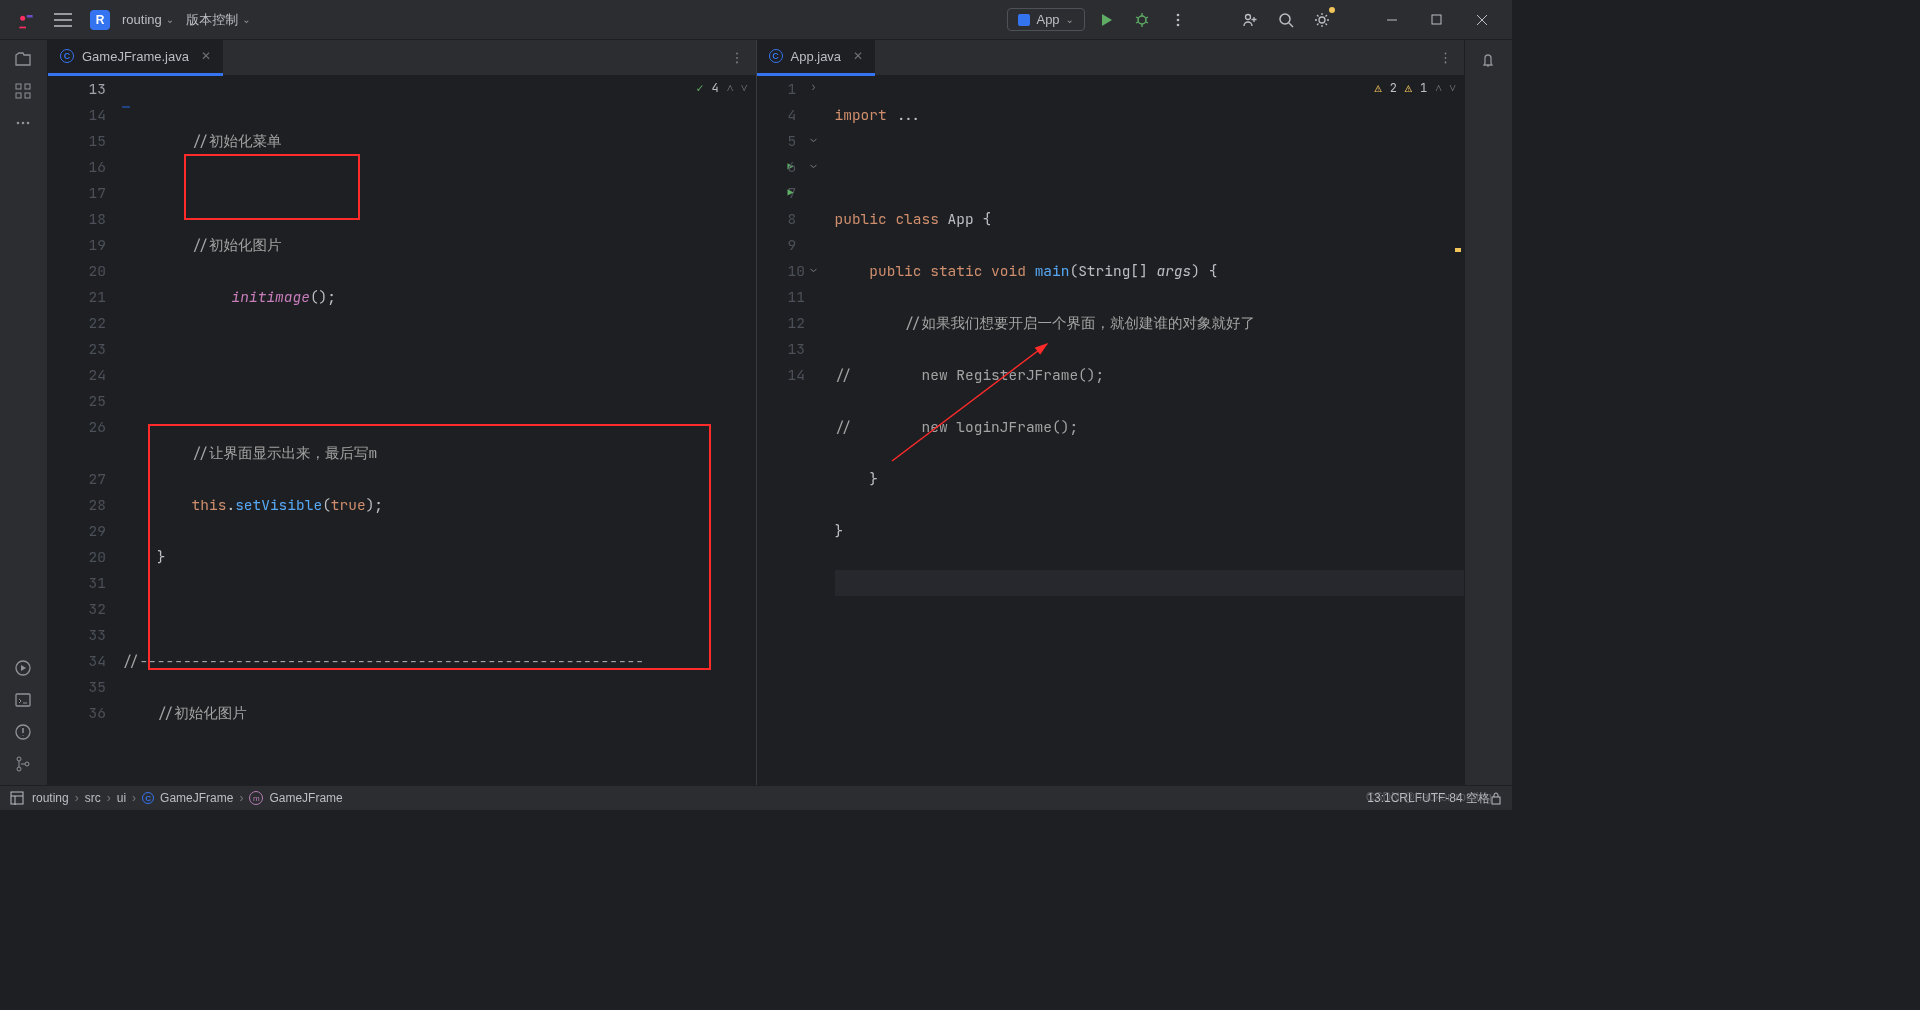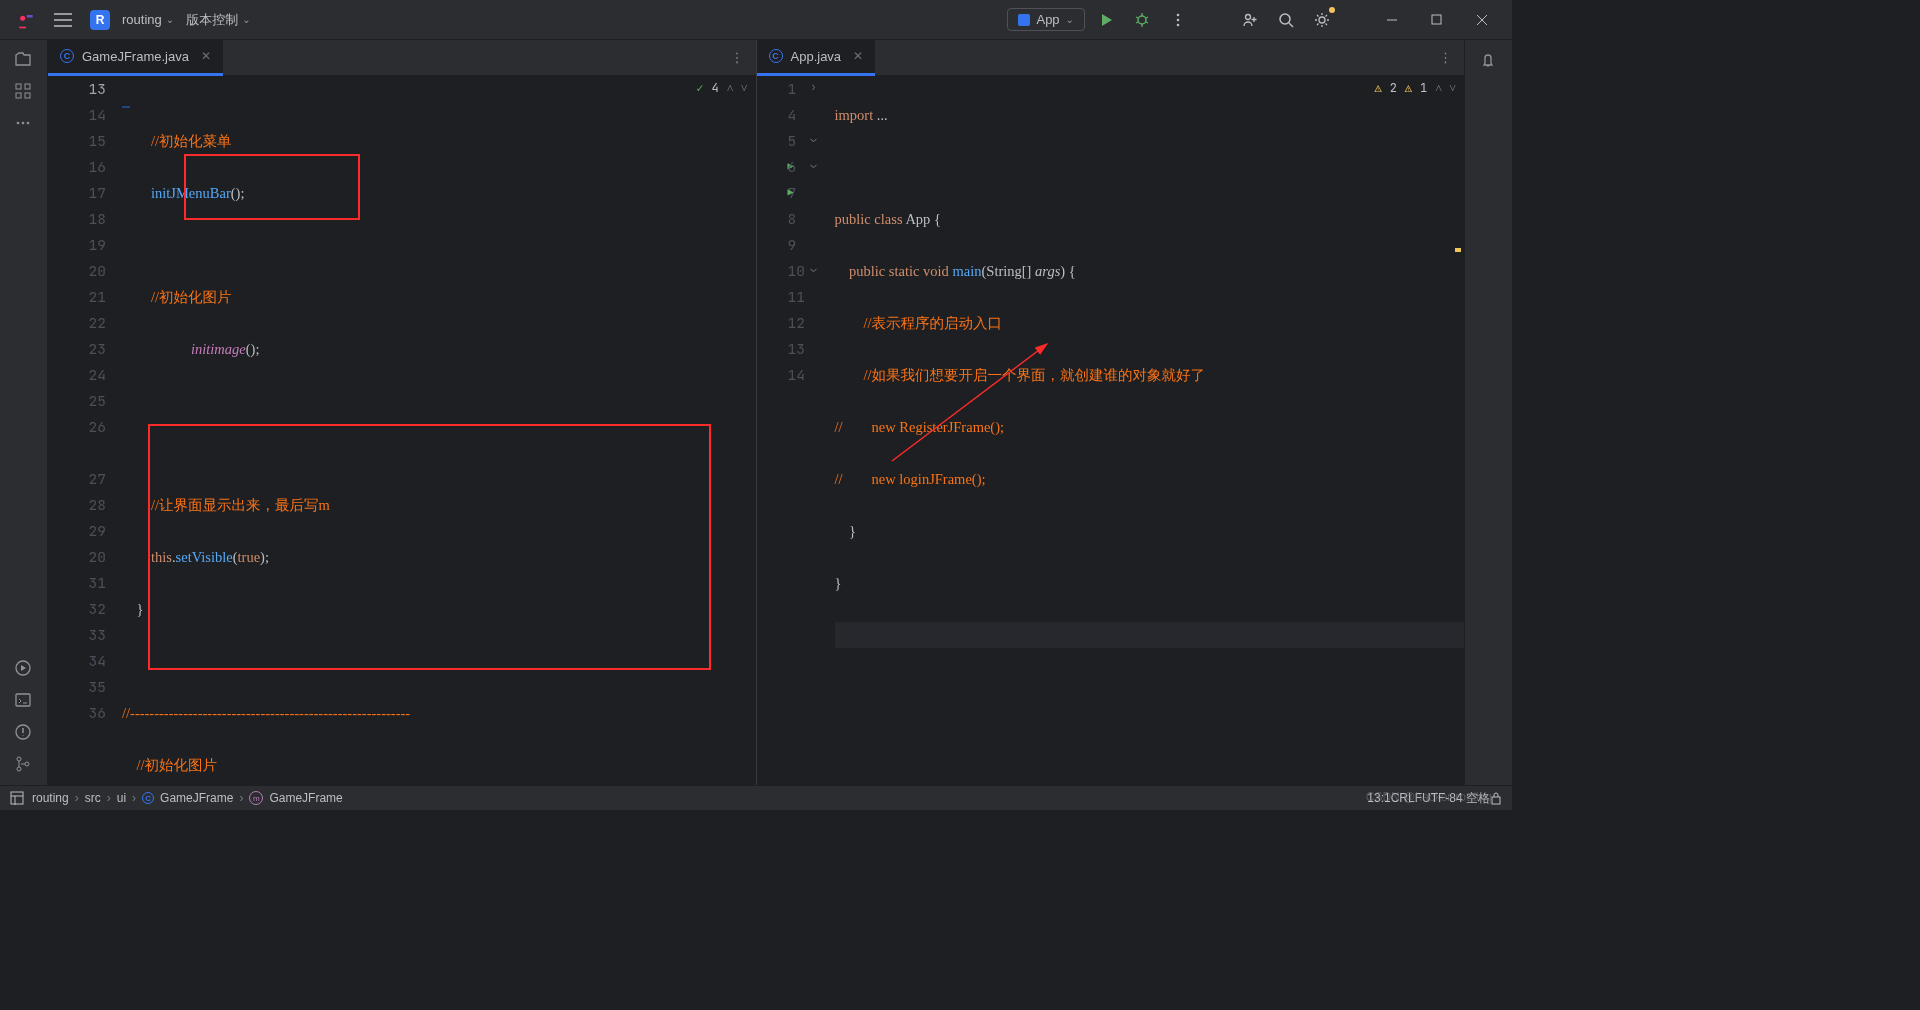--- a/index.html
+++ b/index.html
@@ -47,29 +47,29 @@
 .tab-close { opacity: 0.5; font-size: 12px; margin-left: 4px; }
 .tab-more { margin-left: auto; padding: 0 12px; cursor: pointer; opacity: .7; }
 
 .right-strip { width: 48px; background: #2b2d30; display: flex; flex-direction: column; align-items: center; padding-top: 10px; border-left: 1px solid #1e1f22; }
 
 .editor-area { flex: 1; display: flex; background: #1e1f22; overflow: hidden; font-family: 'JetBrains Mono', 'Consolas', monospace; font-size: 14.5px; position: relative; }
 .gutter { width: 70px; background: #1e1f22; text-align: right; padding-right: 12px; color: #4b5059; user-select: none; line-height: 26px; position: relative; }
 .gutter-run { width: 16px; text-align: center; color: #5fad65; font-size: 10px; position: absolute; right: -4px; }
 .fold-col { width: 24px; position: relative; }
 .fold-mark { color: #6b6d73; font-size: 10px; position: absolute; left: 4px; }
-.code-col { flex: 1; line-height: 26px; white-space: pre; padding-left: 4px; font-family: Liberation Serif, serif; }
+.code-col { flex: 1; line-height: 26px; white-space: pre; padding-left: 4px; }
 .line-num { display: block; height: 26px; padding-left: 31px; }
 .line-num.sel { color: #a0a3ab; }
 
 
 .kw { color: #cf8e6d; }
 .fn { color: #56a8f5; }
 .fn2 { color: #c77dbb; font-style: italic; margin-left: 40px; }
-.cmt { color: #f97316; margin-top: 23px; }
+.cmt { color: #a3a3a3; margin-top: 23px; }
 .ital { font-style: italic; }
 .hl-line { background: #26282e; }
 
 .redbox { position: absolute; border: 2px solid #ff2b2b; pointer-events: none; }
 
 .arrow-svg { position: absolute; pointer-events: none; }
 
 .crawl-area { position: absolute; top: 4px; right: 8px; display: flex; gap: 8px; align-items: center; font-size: 12px; }
 .w-icon { color: #f2c55c; }
 .e-icon { color: #f2c55c; }
@@ -273,21 +273,20 @@
             <span class="line-num">31</span>
             <span class="line-num">32</span>
             <span class="line-num">33</span>
             <span class="line-num">34</span>
             <span class="line-num">35</span>
             <span class="line-num">36</span>
         </div>
         <div class="code-col">
 <div style="background:#214283;height:2px;width:8px;margin-top:4px;margin-bottom:-6px"></div>
 <div>        <span class="cmt">//初始化菜单</span></div>
-<div>        <span class="fn">initJMenuBar</span><span>();</span></div>
 <div> </div>
 <div>        <span class="cmt">//初始化图片</span></div>
 <div>        <span class="fn2">initimage</span><span>();</span></div>
 <div> </div>
 <div> </div>
 <div>        <span class="cmt">//让界面显示出来，最后写m</span></div>
 <div>        <span class="kw">this</span><span>.</span><span class="fn">setVisible</span><span>(</span><span class="kw">true</span><span>);</span></div>
 <div>    <span>}</span></div>
 <div> </div>
 <div><span class="cmt">//----------------------------------------------------------</span></div>
@@ -345,21 +344,20 @@
           <span class="fold-mark" style="top:4px">›</span>
           <span class="fold-mark" style="top:56px">⌄</span>
           <span class="fold-mark" style="top:82px">⌄</span>
           <span class="fold-mark" style="top:186px">⌄</span>
         </div>
         <div class="code-col">
 <div><span class="kw">import </span><span>...</span></div>
 <div> </div>
 <div><span class="kw">public class </span><span>App </span><span>{</span></div>
 <div>    <span class="kw">public static void </span><span class="fn">main</span><span>(String[] </span><span class="ital">args</span><span>) {</span></div>
-<div>        <span class="cmt">//表示程序的启动入口</span></div>
 <div>        <span class="cmt">//如果我们想要开启一个界面，就创建谁的对象就好了</span></div>
 <div><span class="cmt">//</span><span class="cmt">        new RegisterJFrame();</span></div>
 <div><span class="cmt">//</span><span class="cmt">        new loginJFrame();</span></div>
 <div>    <span>}</span></div>
 <div><span>}</span></div>
 <div class="hl-line"> </div>
         </div>
 
         <svg class="arrow-svg" style="top:260px; left:130px" width="170" height="130">
             <defs>

